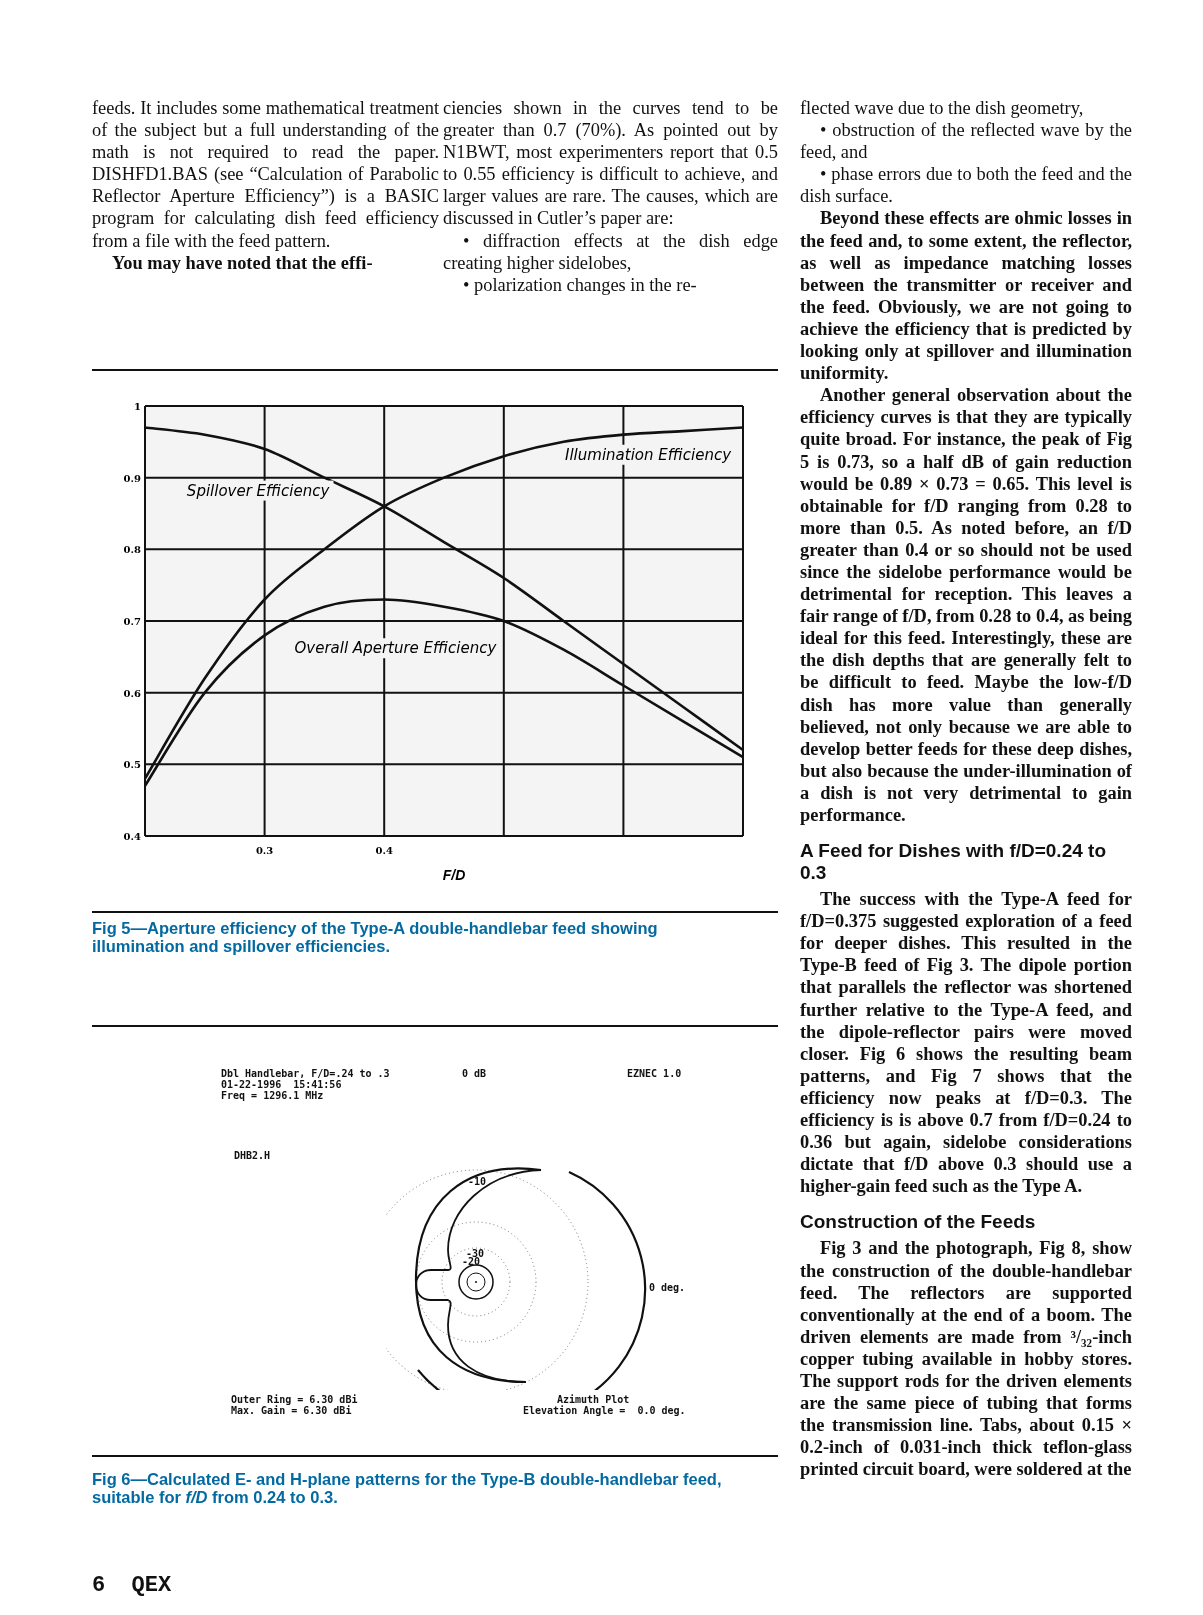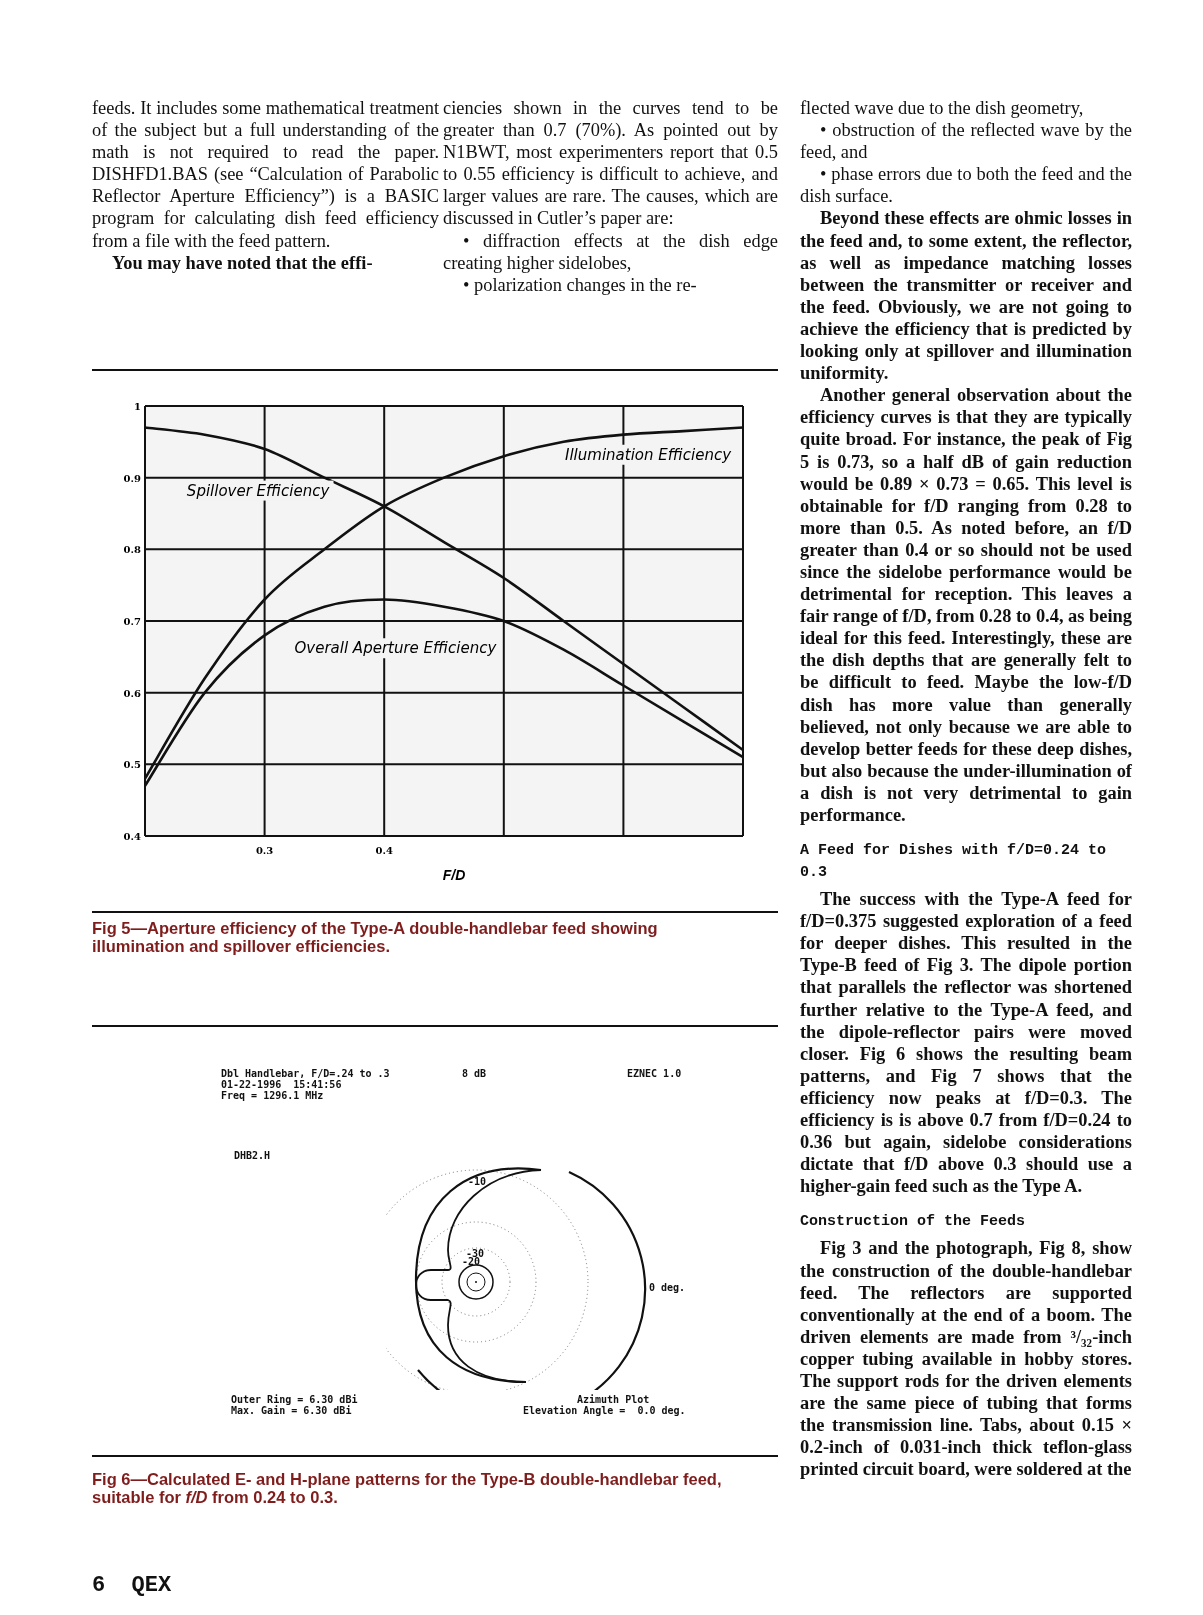--- a/index.html
+++ b/index.html
@@ -5,26 +5,26 @@
   html, body { margin: 0; padding: 0; background: #ffffff; }
   body { width: 1203px; height: 1615px; position: relative; overflow: hidden; color: #111; }
 
   .col { position: absolute; font-family: "Liberation Serif", serif; font-size: 18.4px; line-height: 22.1px; text-align: justify; }
   .col p { margin: 0; }
   .col p.ind { text-indent: 20px; font-weight: bold; }
   .col p.bul { text-indent: 20px; }
   .col1 { left: 92px; top: 97px; width: 347px; }
   .col2 { left: 443px; top: 97px; width: 335px; }
   .col3 { left: 800px; top: 97px; width: 332px; }
-  .col h3 { font-family: Liberation Mono, monospace; font-weight: bold; font-size: 15px; line-height: 22px; margin: 14px 0 4px 0; text-align: left; }
+  .col h3 { font-family: Liberation Sans, sans-serif; font-weight: bold; font-size: 19px; line-height: 22px; margin: 14px 0 4px 0; text-align: left; }
 
   .rule { position: absolute; background: #111; height: 2px; }
 
   #fig5 { position: absolute; left: 112px; top: 392px; width: 650px; height: 500px; }
-  .cap { position: absolute; font-family: "Liberation Sans", sans-serif; font-weight: bold; font-size: 16.5px; line-height: 18px; color: #7f1d1d; }
+  .cap { position: absolute; font-family: "Liberation Sans", sans-serif; font-weight: bold; font-size: 16.5px; line-height: 18px; color: #0369a1; }
   .f6txt { position: absolute; font-family: "DejaVu Sans Mono", monospace; font-weight: bold; font-size: 10px; line-height: 11px; white-space: pre; color: #111; }
 
   .footer { position: absolute; left: 92px; top: 1573px; font-family: Liberation Mono, monospace; font-weight: bold; font-size: 22px; }
 </style>
 </head>
 <body>
 
 <div class="col col1">
   <p>feeds. It includes some mathematical treatment of the subject but a full understanding of the math is not required to read the paper. DISHFD1.BAS (see “Calculation of Parabolic Reflector Aperture Efficiency”) is a BASIC program for calculating dish feed efficiency from a file with the feed pattern.</p>
   <p class="ind">You may have noted that the effi-</p>
@@ -89,21 +89,21 @@
 
 <div class="cap" style="left:92px; top:919px; width:640px;">Fig 5—Aperture efficiency of the Type-A double-handlebar feed showing illumination and spillover efficiencies.</div>
 
 <div class="rule" style="left:92px; top:1025px; width:686px;"></div>
 <div class="rule" style="left:92px; top:1455px; width:686px;"></div>
 
 <div style="position:absolute; left:16px; top:0; width:1203px; height:1615px; pointer-events:none;">
   <div class="f6txt" style="left:205px; top:1068px;">Dbl Handlebar, F/D=.24 to .3</div>
   <div class="f6txt" style="left:205px; top:1079px;">01-22-1996  15:41:56</div>
   <div class="f6txt" style="left:205px; top:1090px;">Freq = 1296.1 MHz</div>
-  <div class="f6txt" style="left:446px; top:1068px;">8 dB</div>
+  <div class="f6txt" style="left:446px; top:1068px;">0 dB</div>
   <div class="f6txt" style="left:611px; top:1068px;">EZNEC 1.0</div>
   <div class="f6txt" style="left:218px; top:1150px;">DHB2.H</div>
 
   <svg style="position:absolute; left:370px; top:1120px;" width="300" height="270" viewBox="0 0 300 270">
     <circle cx="90" cy="162" r="112" fill="none" stroke="#777" stroke-width="1" stroke-dasharray="1 3"></circle>
     <circle cx="90" cy="162" r="60" fill="none" stroke="#777" stroke-width="1" stroke-dasharray="1 3"></circle>
     <circle cx="90" cy="162" r="34" fill="none" stroke="#777" stroke-width="1" stroke-dasharray="1 3"></circle>
     <circle cx="90" cy="162" r="17" fill="none" stroke="#111" stroke-width="1.5"></circle>
     <circle cx="90" cy="162" r="9" fill="none" stroke="#111" stroke-width="1"></circle>
     <circle cx="90" cy="162" r="1" fill="#111"></circle>
@@ -112,21 +112,21 @@
     <path d="M 155 50 C 80 40, 30 80, 30 160 C 30 230, 75 262, 140 262" fill="none" stroke="#111" stroke-width="2.2"></path>
     <path d="M 155 50 C 100 52, 62 90, 62 130 C 62 142, 68 150, 62 150 L 45 150 C 25 150, 25 180, 45 180 L 62 180 C 68 182, 62 190, 62 205 C 62 240, 90 262, 140 262" fill="none" stroke="#111" stroke-width="1.8"></path>
   </svg>
   <div class="f6txt" style="left:452px; top:1176px;">-10</div>
   <div class="f6txt" style="left:446px; top:1224px;margin-top:32px;">-20</div>
   <div class="f6txt" style="left:450px; top:1248px;">-30</div>
   <div class="f6txt" style="left:633px; top:1282px;">0 deg.</div>
 
   <div class="f6txt" style="left:215px; top:1394px;">Outer Ring = 6.30 dBi</div>
   <div class="f6txt" style="left:215px; top:1405px;">Max. Gain = 6.30 dBi</div>
-  <div class="f6txt" style="left:541px; top:1394px;margin-left:20px;">Azimuth Plot</div>
+  <div class="f6txt" style="left:541px; top:1394px;">Azimuth Plot</div>
   <div class="f6txt" style="left:507px; top:1405px;text-align:right;">Elevation Angle =  0.0 deg.</div>
 </div>
 
 <div class="cap" style="left:92px; top:1470px; width:680px;">
   <span>Fig 6—Calculated E- and H-plane patterns for the Type-B double-handlebar feed, suitable for </span><i>f/D</i><span> from 0.24 to 0.3.</span>
 </div>
 
 <div class="footer">
   <span>6</span>&nbsp;&nbsp;<span>QEX</span>
 </div>

